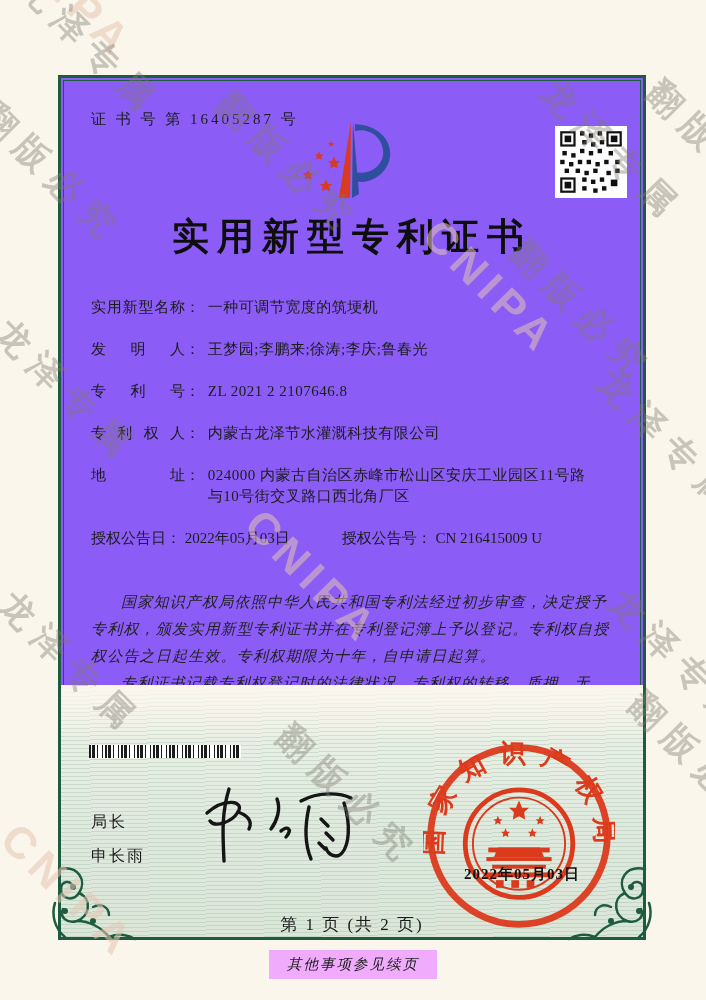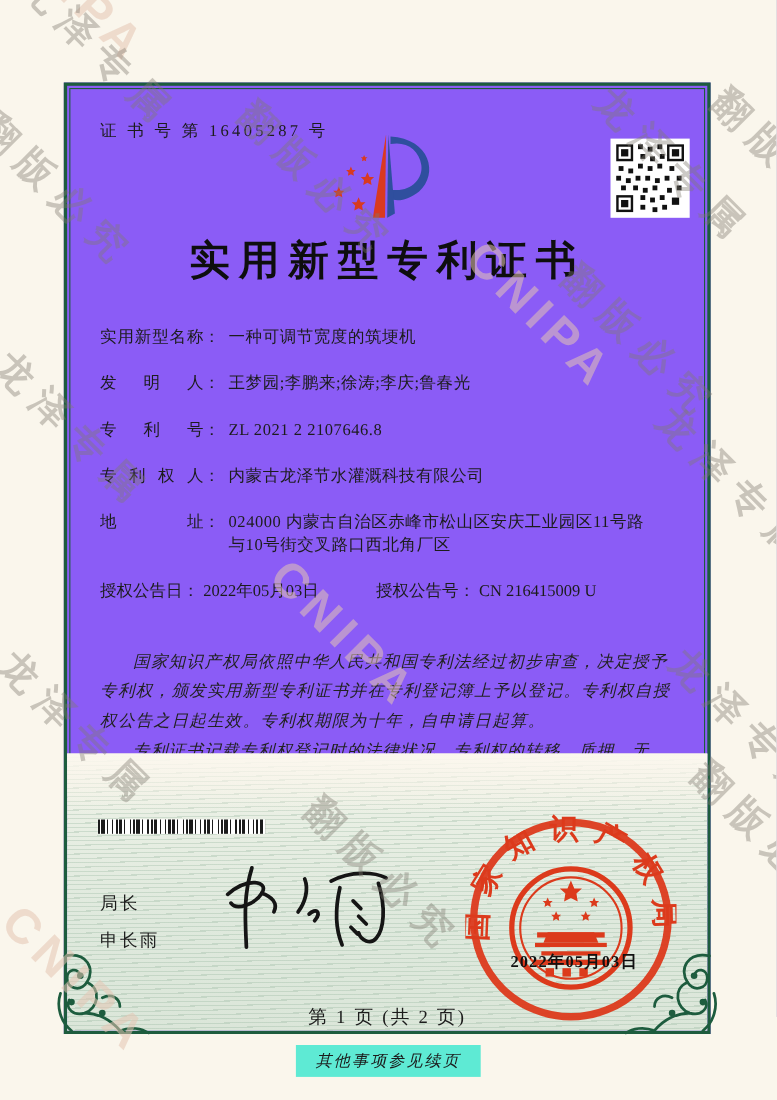--- a/index.html
+++ b/index.html
@@ -62,21 +62,21 @@
     font-size:15px; letter-spacing:1px; color:#111; font-weight:bold;
   }
   .page-num{position:absolute; left:0; right:0; top:228px; text-align:center; font-size:17px; letter-spacing:2px;}
   
   .orn{position:absolute; width:88px; height:88px; bottom:-10px;}
   .orn-left{left:-12px;}
   .orn-right{right:-12px; transform:scaleX(-1);}
   
   .note{
     position:absolute; left:50%; transform:translateX(-50%); top:950px;
-    background:#5eead4; padding:5px 18px; font-style:italic; font-size:14.5px; letter-spacing:2px;
+    background:#f0abfc; padding:5px 18px; font-style:italic; font-size:14.5px; letter-spacing:2px;
   }
   
   .wm-layer{position:absolute; inset:0; z-index:40; pointer-events:none; overflow:hidden;}
   .wm{position:absolute; white-space:nowrap; transform:rotate(45deg); transform-origin:center;}
   .wm-gray{font-size:35px; font-weight:bold; letter-spacing:11px; color:rgba(128,122,112,.40);}
   .wm-pink{font-size:44px; font-weight:bold; letter-spacing:7px; color:rgba(228,196,178,.55);
            font-family:"Liberation Sans","DejaVu Sans",sans-serif;}
 </style>
 </head>
 <body>

